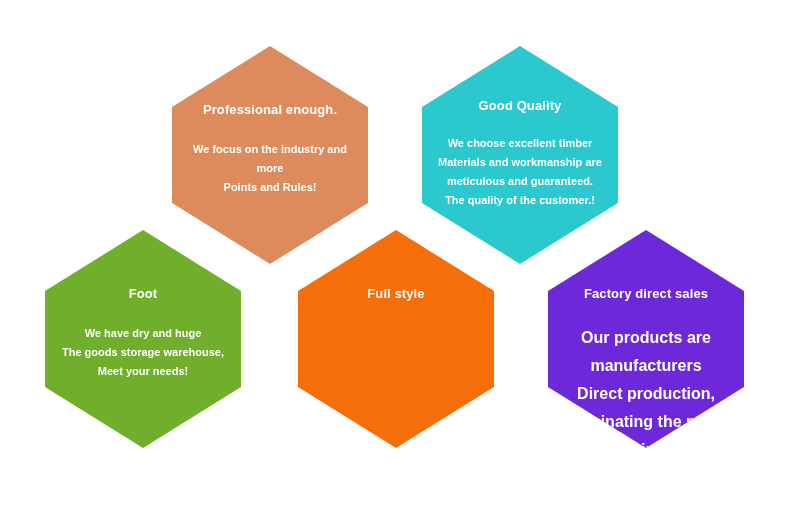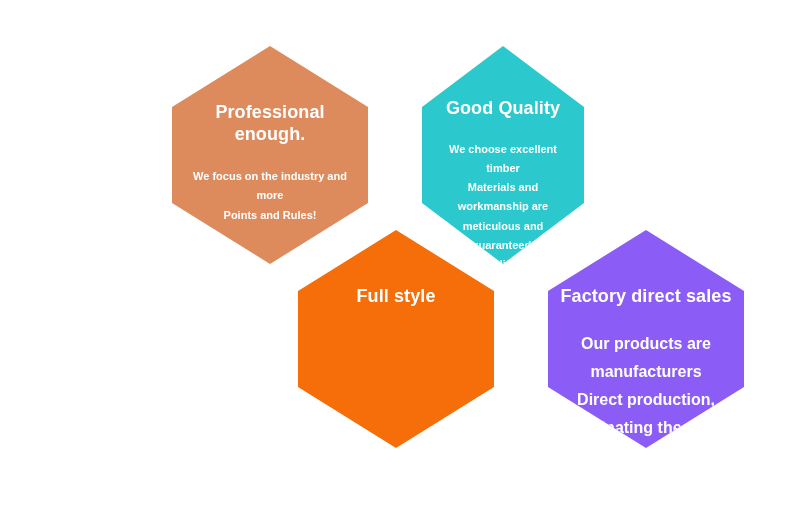--- a/index.html
+++ b/index.html
@@ -32,21 +32,21 @@
     position: absolute;
     left: 0;
     right: 0;
     box-sizing: border-box;
     padding: 0 10px;
     text-align: center;
     color: #ffffff;
   }
   .hex-title {
     font-weight: bold;
-    font-size: 18px;
+    font-size: 13px;
     letter-spacing: 0.1px;
     line-height: 1.2;
     color: #ffffff;
     margin: 0;
   }
   .hex-body {
     margin: 0;
     font-weight: bold;
     font-size: 11px;
     line-height: 1.75;
@@ -64,21 +64,21 @@
     height: 218px;
     background: #DD8B5D;
   }
   #hex-professional .hex-inner { top: 56px; }
   #hex-professional .hex-body { margin-top: 22px; }
 
   
   #hex-quality {
     left: 422px;
     top: 46px;
-    width: 162px;
+    width: 196px;
     height: 218px;
     background: #2BC8CE;
   }
   #hex-quality .hex-inner { top: 52px; }
   #hex-quality .hex-body { margin-top: 20px; }
 
   
   #hex-foot {
     left: 45px;
     top: 230px;
@@ -131,28 +131,38 @@
     <div class="hex-inner">
       <div class="hex-title">Good Quality</div>
       <div class="hex-body">
         <span class="ln">We choose excellent timber</span>
         <span class="ln">Materials and workmanship are meticulous and guaranteed.</span>
         <span class="ln">The quality of the customer.!</span>
       </div>
     </div>
   </div>
 
+  <div class="hex" id="hex-foot" style="background: rgb(111, 175, 43);">
+    <div class="hex-inner">
+      <div class="hex-title">Foot</div>
+      <div class="hex-body">
+        <span class="ln">We have dry and huge</span>
+        <span class="ln">The goods storage warehouse,</span>
+        <span class="ln">Meet your needs!</span>
+      </div>
+    </div>
+  </div>
 
   <div class="hex" id="hex-style" style="background: rgb(245, 110, 10); padding-left: 20px;">
     <div class="hex-inner">
       <div class="hex-title">Full style</div>
     </div>
   </div>
 
-  <div class="hex" id="hex-factory" style="background: #8b5cf6;">
+  <div class="hex" id="hex-factory" style="background: #6d28d9;">
     <div class="hex-inner">
       <div class="hex-title">Factory direct sales</div>
       <div class="hex-body">
         <span class="ln">Our products are manufacturers</span>
         <span class="ln">Direct production, eliminating the need</span>
         <span class="ln">Inter-business link! Price</span>
       </div>
     </div>
   </div>
 

